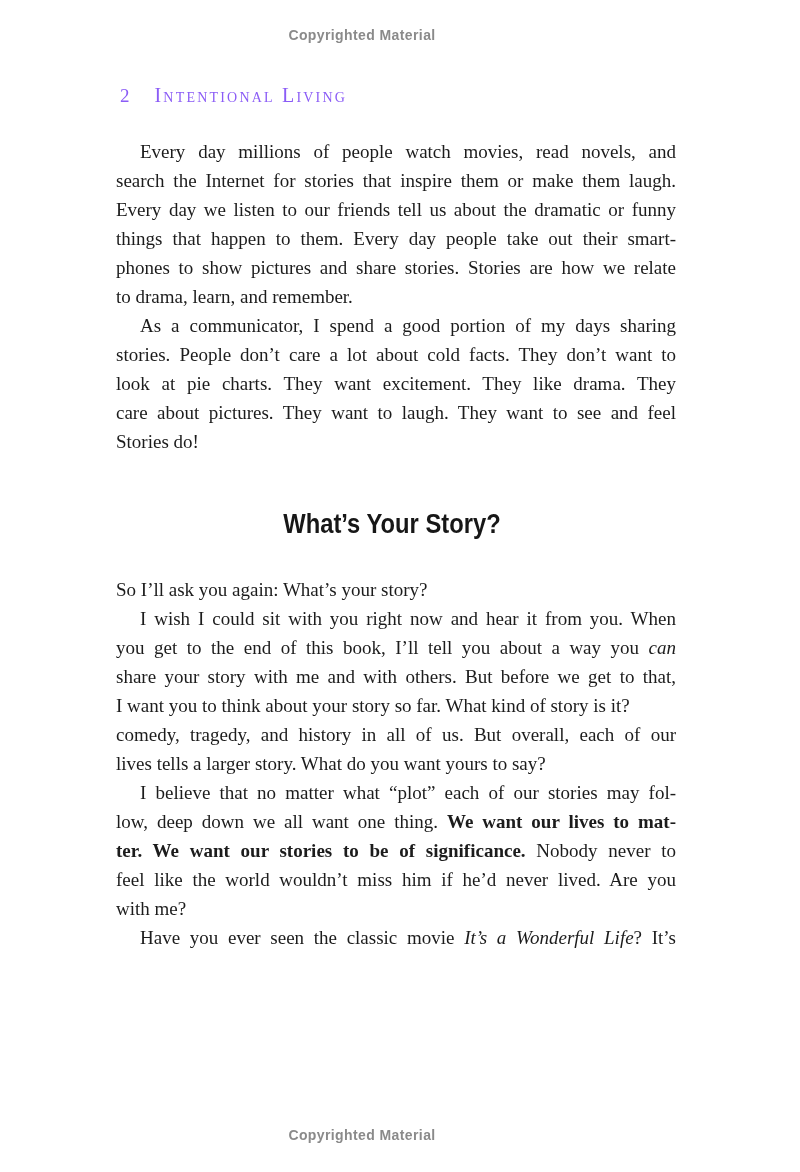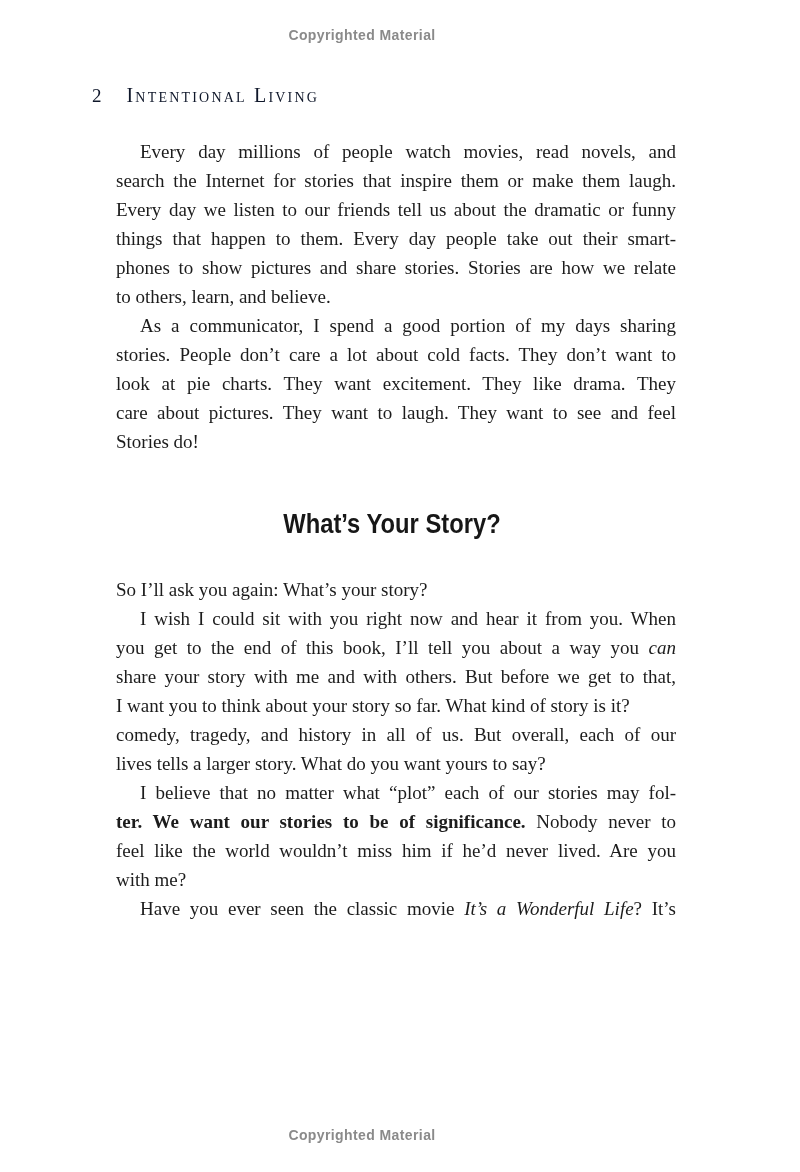--- a/index.html
+++ b/index.html
@@ -21,23 +21,23 @@
     font-weight: bold;
     font-size: 14px;
     letter-spacing: 0.4px;
     color: #8a8a8a;
   }
   .copyright.top { top: 27px; }
   .copyright.bottom { top: 1127px; }
 
   .running-header {
     position: absolute;
-    left: 92px;
+    left: 120px;
     top: 84px;
-    color: #0f172a;
+    color: #8b5cf6;
     white-space: nowrap;
   }
   .pagenum {
     display: inline-block;
     font-size: 19px;
   }
   .booktitle {
     display: inline-block;
     margin-left: 21px;
     font-size: 20px;
@@ -95,39 +95,40 @@
     <span class="booktitle">Intentional Living</span>
   </div>
 
   <div class="body-block">
     <div id="part1">
         <div class="line just indent"><span>Every day millions of people watch movies, read novels, and</span></div>
         <div class="line just"><span>search the Internet for stories that inspire them or make them laugh.</span></div>
         <div class="line just"><span>Every day we listen to our friends tell us about the dramatic or funny</span></div>
         <div class="line just"><span>things that happen to them. Every day people take out their smart-</span></div>
         <div class="line just"><span>phones to show pictures and share stories. Stories are how we relate</span></div>
-        <div class="line"><span>to others, learn, and believe.</span></div>
+        <div class="line"><span>to drama, learn, and remember.</span></div>
         <div class="line just indent"><span>As a communicator, I spend a good portion of my days sharing</span></div>
         <div class="line just"><span>stories. People don’t care a lot about cold facts. They don’t want to</span></div>
         <div class="line just"><span>look at pie charts. They want excitement. They like drama. They</span></div>
         <div class="line just"><span>care about pictures. They want to laugh. They want to see and feel</span></div>
         <div class="line"><span>Stories do!</span></div>
       </div>
 
     <h2 class="section-heading">What’s Your Story?</h2>
 
     <div id="part2">
         <div class="line"><span>So I’ll ask you again: What’s your story?</span></div>
         <div class="line just indent"><span>I wish I could sit with you right now and hear it from you. When</span></div>
         <div class="line just"><span>you get to the end of this book, I’ll tell you about a way you </span><span class="seg-italic">can</span></div>
         <div class="line just"><span>share your story with me and with others. But before we get to that,</span></div>
         <div class="line"><span>I want you to think about your story so far. What kind of story is it?</span></div>
         <div class="line just"><span>comedy, tragedy, and history in all of us. But overall, each of our</span></div>
         <div class="line"><span>lives tells a larger story. What do you want yours to say?</span></div>
         <div class="line just indent"><span>I believe that no matter what “plot” each of our stories may fol-</span></div>
+        <div class="line just"><span>low, deep down we all want one thing. </span><span class="seg-bold">We want our lives to mat-</span></div>
         <div class="line just"><span class="seg-bold">ter. We want our stories to be of significance.</span><span> Nobody never to</span></div>
         <div class="line just"><span>feel like the world wouldn’t miss him if he’d never lived. Are you</span></div>
         <div class="line"><span>with me?</span></div>
         <div class="line just indent"><span>Have you ever seen the classic movie </span><span class="seg-italic">It’s a Wonderful Life</span><span>? It’s</span></div>
       </div>
   </div>
 
   <div class="copyright bottom">Copyrighted Material</div>
 
 </div>

